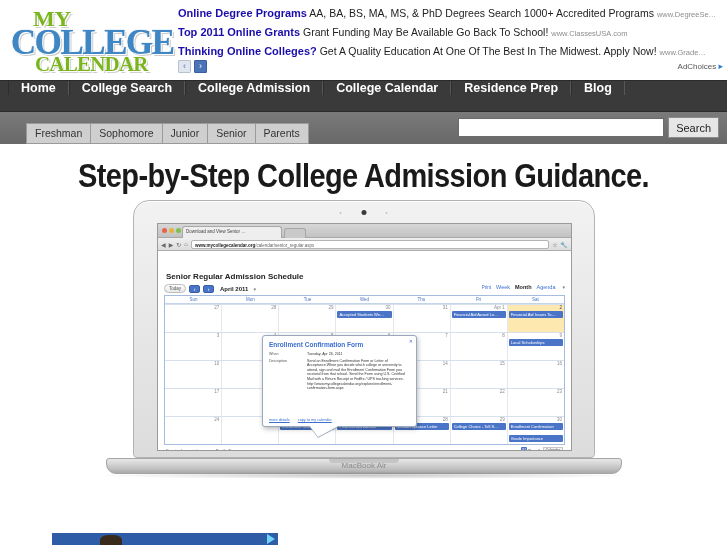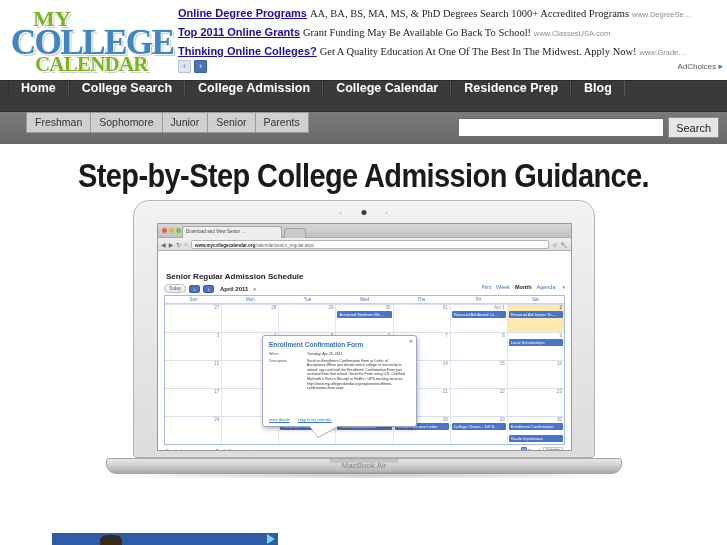--- a/index.html
+++ b/index.html
@@ -44,24 +44,24 @@
     position: absolute; left: 27px; top: 48px;
     font-size: 21px; font-weight: bold; letter-spacing: -0.8px;
     color: #7ab51d;
     text-shadow: 1px 1px 0 #ffffff, 2px 2px 0 #cfcfcf;
     font-family: "Liberation Serif", serif;
   }
 
   .ads { position: absolute; left: 178px; top: 6px; width: 545px; }
   .ad-line { font-size: 10.5px; color: #333; line-height: 15px; white-space: nowrap; margin-bottom: 3px;}
   .ad-title {
-    color: #1a0dab; text-decoration: underline; font-weight: bold;
+    color: #1a0dab; font-weight: bold;
     font-size: 11px; cursor: pointer;
   }
-  .ad-body { color: #222; font-size: 10.5px; font-family: Liberation Serif, serif; }
+  .ad-body { color: #222; font-size: 10.5px; }
   .ad-url { color: #8d8d8d; font-size: 7.5px; }
   .ad-nav { position: absolute; left: 178px; top: 60px; display:flex; gap:3px; }
   .ad-arrow {
     width: 13px; height: 13px; background: #dfe6ef; border: 1px solid #b7c2d0;
     color: #4a6fa5; font-size: 9px; line-height: 11px; text-align: center;
     cursor: pointer; border-radius: 1px;
   }
   .ad-arrow.active { background: #4a74b5; color: #fff; border-color:#3a5f9c; }
   .adchoices {
     position: absolute; right: 4px; top: 61px;
@@ -88,21 +88,21 @@
     font-family: "Liberation Sans", sans-serif;
   }
   .nav-item:first-of-type { border-left: 1px solid #575757; }
 
   
   .subnav {
     position: relative;
     width: 727px; height: 32px;
     background: #6e6e6e;
     background-image: linear-gradient(#7a7a7a, #686868);
-    display: flex; align-items: flex-start;
+    display: flex; align-items: flex-end;
   }
   .subtabs { display: flex; margin-left: 26px; }
   .sub-item {
     background: #cfcfcf;
     border: 1px solid #9a9a9a;
     border-right: none;
     color: #333; font-size: 10.5px;
     padding: 3px 8px 4px;
     cursor: pointer; white-space: nowrap;
   }

